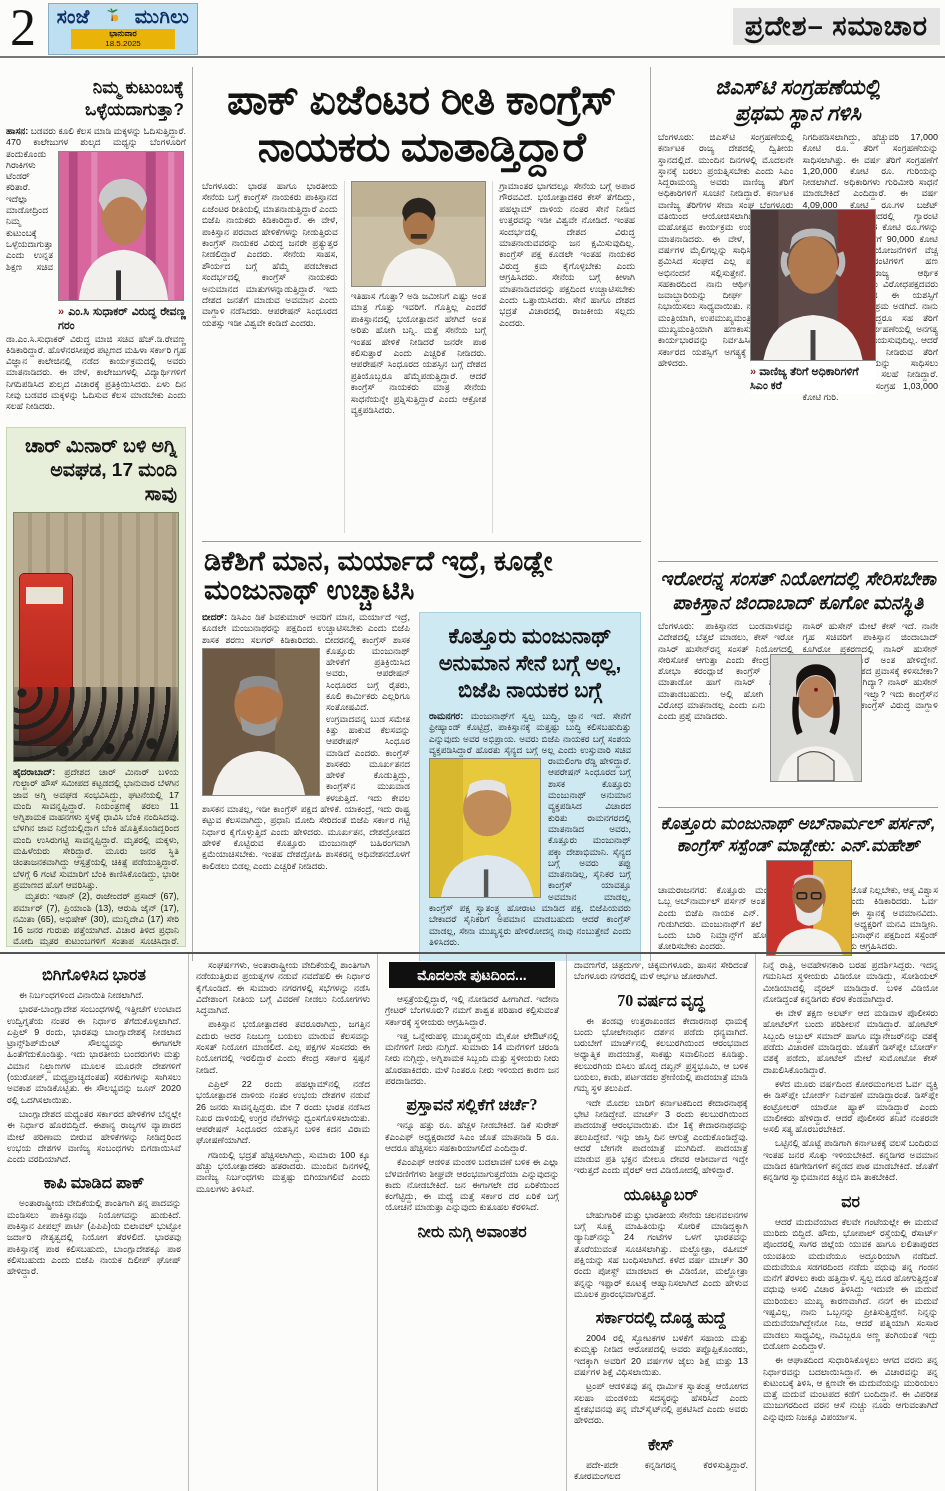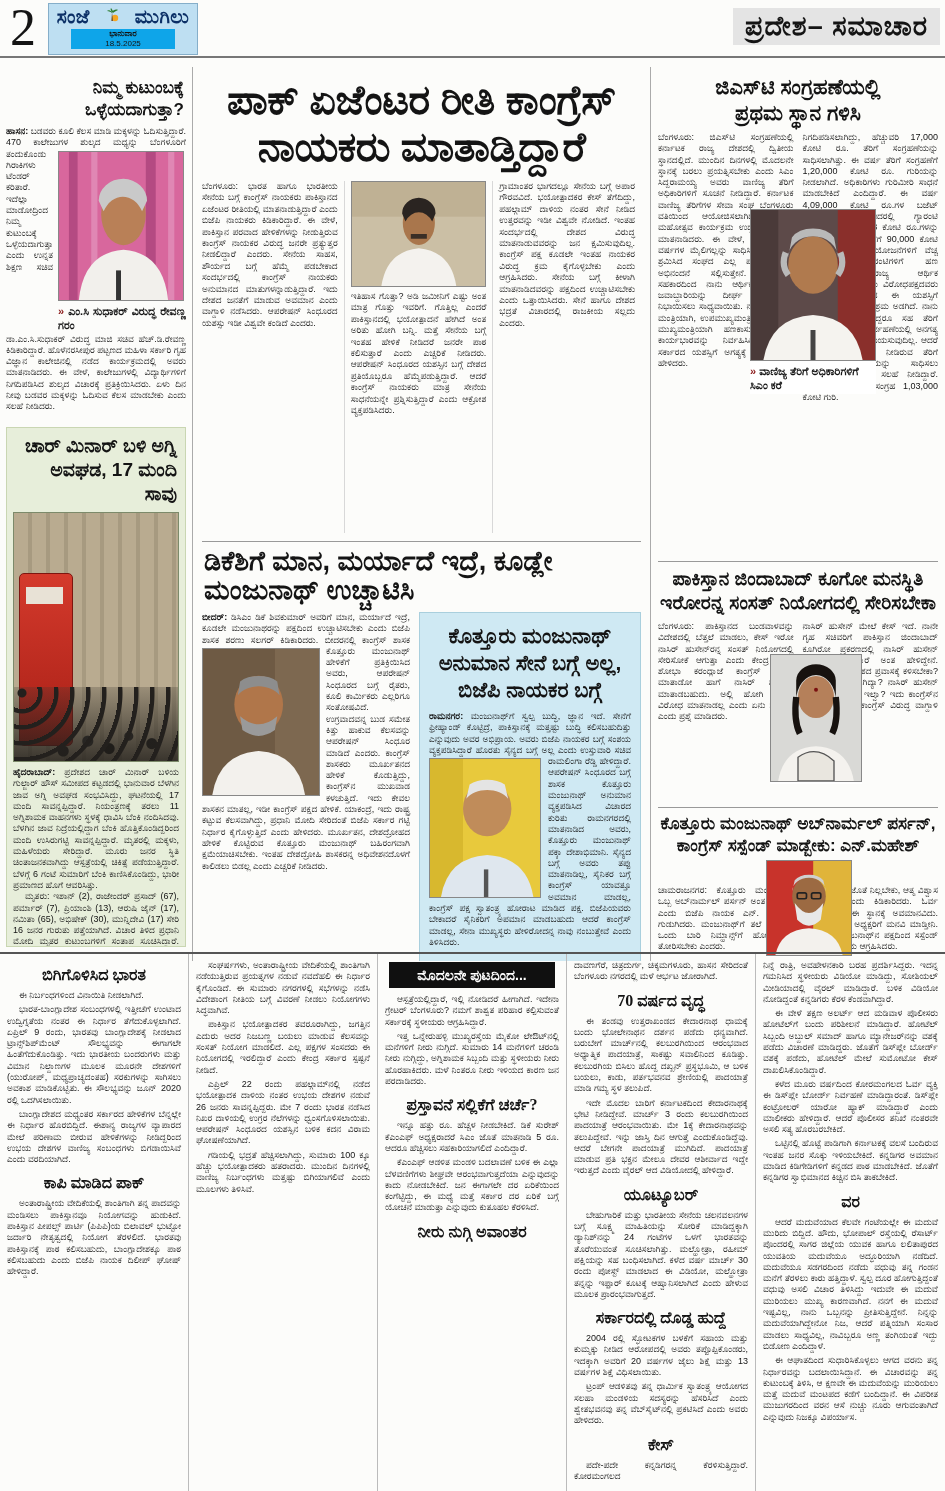--- a/index.html
+++ b/index.html
@@ -8,21 +8,21 @@
           font-family:"Liberation Sans", sans-serif; color:#141414; overflow:hidden; }
 
   
   .header { position:absolute; top:0; left:0; width:100%; height:58px; border-bottom:2px solid #777; }
   .pagenum { position:absolute; left:10px; top:0; font-family:"Liberation Serif", serif;
              font-size:52px; line-height:56px; font-weight:400; }
   .masthead { position:absolute; left:48px; top:3px; width:150px; height:52px;
               background:#bedff2; border:1px solid #85aec9; text-align:center; padding-top:2px; }
   .mast-title { font-size:19px; font-weight:bold; color:#0b2f66; letter-spacing:0.5px; display:flex;
                 align-items:center; justify-content:center; gap:16px; }
-  .mast-sub { background:#0ea5e9; margin:1px 22px 0 22px; font-size:8px; line-height:10px; }
+  .mast-sub { background:#eab308; margin:1px 22px 0 22px; font-size:8px; line-height:10px; }
   .mast-day { font-weight:bold; }
   .section-label { position:absolute; right:5px; top:8px; background:#e4e4e4; padding:3px 12px;
                    font-size:27px; font-weight:bold; letter-spacing:1px; }
 
   
   .main { position:absolute; top:58px; left:0; width:945px; height:894px; display:flex;margin-top:9px; }
   .colL { width:193px; padding:4px 6px; border-right:1px solid #aaa; overflow:hidden; }
   .colC { width:458px; padding:2px 9px; border-right:1px solid #aaa; overflow:hidden; }
   .colR { flex:1; padding:2px 7px; overflow:hidden; }
 
@@ -79,21 +79,21 @@
   .bluebox { flex:1; background:#cfe9f3; border:1px solid #a9cfdd; padding:7px 9px; overflow:hidden; }
   .bb-hl { font-size:21px; line-height:27px; font-weight:800; text-align:center; padding:2px 0 8px 0; }
   .photowrapC { float:left; width:112px; margin:2px 7px 2px 0; }
   .ph-reddy { width:112px; height:140px; }
 
   
   .rstory { position:relative; overflow:hidden; }
   .rs1 { height:492px; }
   .rs2 { height:246px; border-top:1px solid #999; }
   .rs3 { height:150px; border-top:1px solid #999; }
-  .rhl { font-size:21px; line-height:26px; font-weight:800; text-align:center; padding:5px 0 6px 0; }
+  .rhl { font-size:21px; line-height:26px; font-weight:800; text-align:center; padding:5px 0 6px 0;font-style:italic; }
   .rhl2 { font-size:19px; line-height:24px; }
   .rhl3 { font-size:17px; line-height:22px; }
   .rbody { display:flex; gap:9px; }
   .rcol { flex:1; font-size:9px; line-height:11.3px; text-align:justify; }
   .ph-abs { position:absolute; background:#fff; padding:0 0 2px 0; }
   .cap-abs { font-size:11px; line-height:14px; font-weight:bold; padding-top:3px; }
 
   
   .bottom { position:absolute; top:952px; left:0; width:945px; height:539px; border-top:2px solid #555;
             display:flex; }
@@ -278,22 +278,22 @@
           </span>
           <span class="cap-abs" style="display:block;width:112px;">
             <span class="mark">»</span>
             <span>ವಾಣಿಜ್ಯ ತೆರಿಗೆ ಅಧಿಕಾರಿಗಳಿಗೆ ಸಿಎಂ ಕರೆ</span>
           </span>
         </div>
       </div>
 
       <div class="rstory rs2">
         <div class="rhl rhl2">
+          <div>ಇರೋರನ್ನ ಸಂಸತ್ ನಿಯೋಗದಲ್ಲಿ ಸೇರಿಸಬೇಕಾ</div>
           <div>ಪಾಕಿಸ್ತಾನ ಜಿಂದಾಬಾದ್ ಕೂಗೋ ಮನಸ್ಥಿತಿ</div>
-          <div>ಇರೋರನ್ನ ಸಂಸತ್ ನಿಯೋಗದಲ್ಲಿ ಸೇರಿಸಬೇಕಾ</div>
         </div>
         <div class="rbody">
           <div class="rcol">ಬೆಂಗಳೂರು: ಪಾಕಿಸ್ತಾನದ ಬಂಡವಾಳವನ್ನು ವಿದೇಶದಲ್ಲಿ ಬೆತ್ತಲೆ ಮಾಡಲು, ಕೇಸ್ ಇರೋ ನಾಸಿರ್ ಹುಸೇನ್‌ರನ್ನ ಸಂಸತ್ ನಿಯೋಗದಲ್ಲಿ ಸೇರಿಸೋಕೆ ಆಗುತ್ತಾ ಎಂದು ಕೇಂದ್ರ ಸಚಿವೆ ಶೋಭಾ ಕರಂದ್ಲಾಜೆ ಕಾಂಗ್ರೆಸ್ ವಿರುದ್ಧ ಮಾತಾಡೋ ಹಾಗೆ ನಾಸಿರ್ ಹುಸೇನ್ ಮಾತಾಡಬಹುದು. ಅಲ್ಲಿ ಹೋಗಿ ದೇಶದ ವಿರೋಧ ಮಾತನಾಡಲ್ಲ ಎಂದು ಏನು ಗ್ಯಾರಂಟಿ ಎಂದು ಪ್ರಶ್ನೆ ಮಾಡಿದರು.</div>
           <div class="rcol">ನಾಸಿರ್ ಹುಸೇನ್ ಮೇಲೆ ಕೇಸ್ ಇದೆ. ನಾನೇ ಗೃಹ ಸಚಿವರಿಗೆ ಪಾಕಿಸ್ತಾನ ಜಿಂದಾಬಾದ್ ಕೂಗಿರೋ ಪ್ರಕರಣದಲ್ಲಿ ನಾಸಿರ್ ಹುಸೇನ್ ಬೆಂಬಲಿಗರು ಇದ್ದಾರೆ ಅಂತ ಹೇಳಿದ್ದೇನೆ. ಅಂತಹವರನ್ನು ವಿದೇಶದ ಪ್ರವಾಸಕ್ಕೆ ಕಳಿಸಬೇಕಾ? ಕಾಂಗ್ರೆಸ್ ದಿವಾಳಿ ಆಗಿದ್ಯಾ? ನಾಸಿರ್ ಹುಸೇನ್ ಬಿಟ್ಟು ಬೇರೆ ಹೆಸರು ಇಲ್ವಾ? ಇದು ಕಾಂಗ್ರೆಸ್‌ನ ದಿವಾಳಿತನ ಎಂದು ಕಾಂಗ್ರೆಸ್ ವಿರುದ್ಧ ವಾಗ್ದಾಳಿ ನಡೆಸಿದರು.</div>
         </div>
         <div class="ph-abs" style="left:112px; top:92px; width:92px;">
           <span class="photo" style="display:block;width:92px;height:128px;">
             <svg viewBox="0 0 100 138" preserveAspectRatio="none">
                 <rect width="100" height="138" fill="#d9d9d6"></rect>
                 <ellipse cx="50" cy="46" rx="20" ry="23" fill="#b5805a"></ellipse>
@@ -359,21 +359,21 @@
       <p class="bp ind">ಇತ್ತ ಒನ್ನೇರುಹಳ್ಳಿ ಮುಖ್ಯರಸ್ತೆಯ ಮೈಕೋ ಲೇಔಟ್‌ನಲ್ಲಿ ಮನೆಗಳಿಗೆ ನೀರು ನುಗ್ಗಿದೆ. ಸುಮಾರು 14 ಮನೆಗಳಿಗೆ ಚರಂಡಿ ನೀರು ನುಗ್ಗಿದ್ದು, ಅಗ್ನಿಶಾಮಕ ಸಿಬ್ಬಂದಿ ಮತ್ತು ಸ್ಥಳೀಯರು ನೀರು ಹೊರಹಾಕಿದರು. ಮಳೆ ನಿಂತರೂ ನೀರು ಇಳಿಯದ ಕಾರಣ ಜನ ಪರದಾಡಿದರು.</p>
       <div class="bhead">ಪ್ರಸ್ತಾವನೆ ಸಲ್ಲಿಕೆಗೆ ಚರ್ಚೆ?</div>
       <p class="bp ind">ಇನ್ನೂ ಹತ್ತು ರೂ. ಹೆಚ್ಚಳ ನೀಡಬೇಕಿದೆ. ಡಿಕೆ ಸುರೇಶ್ ಕೆಎಂಎಫ್ ಅಧ್ಯಕ್ಷರಾದರೆ ಸಿಎಂ ಜೊತೆ ಮಾತನಾಡಿ 5 ರೂ. ಆದರೂ ಹೆಚ್ಚಿಸಲು ಸಹಕಾರಿಯಾಗಲಿದೆ ಎಂದಿದ್ದಾರೆ.</p>
       <p class="bp ind">ಕೆಎಂಎಫ್ ಆಡಳಿತ ಮಂಡಳಿ ಬದಲಾವಣೆ ಬಳಿಕ ಈ ಎಲ್ಲಾ ಬೆಳವಣಿಗೆಗಳು ಶೀಘ್ರವೇ ಆರಂಭವಾಗುತ್ತದೆಯಾ ಎನ್ನುವುದನ್ನು ಕಾದು ನೋಡಬೇಕಿದೆ. ಜನ ಈಗಾಗಲೇ ದರ ಏರಿಕೆಯಿಂದ ಕಂಗೆಟ್ಟಿದ್ದು, ಈ ಮಧ್ಯೆ ಮತ್ತೆ ಸರ್ಕಾರ ದರ ಏರಿಕೆ ಬಗ್ಗೆ ಯೋಚನೆ ಮಾಡುತ್ತಾ ಎನ್ನುವುದು ಕುತೂಹಲ ಕೆರಳಿಸಿದೆ.</p>
       <div class="bhead">ನೀರು ನುಗ್ಗಿ ಅವಾಂತರ</div>
     </div>
 
     <div class="bcol">
       <p class="bp">ದಾವಣಗೆರೆ, ಚಿತ್ರದುರ್ಗ, ಚಿಕ್ಕಮಗಳೂರು, ಹಾಸನ ಸೇರಿದಂತೆ ಬೆಂಗಳೂರು ನಗರದಲ್ಲಿ ಮಳೆ ಆರ್ಭಟ ಜೋರಾಗಿದೆ.</p>
       <div class="bhead">70 ವರ್ಷದ ವೃದ್ಧ</div>
-      <p class="bp ind">ಈ ತಂಡವು ಉತ್ತರಾಖಂಡದ ಕೇದಾರನಾಥ ಧಾಮಕ್ಕೆ ಬಂದು ಭೋಲೇನಾಥನ ದರ್ಶನ ಪಡೆದು ಧನ್ಯವಾಗಿದೆ. ಬರುಬೇಗೆ ಮಾರ್ಚ್‌ನಲ್ಲಿ ಕಲಬುರಗಿಯಿಂದ ಆರಂಭವಾದ ಅಧ್ಯಾತ್ಮಿಕ ಪಾದಯಾತ್ರೆ, ಸಾಕಷ್ಟು ಸವಾಲಿನಿಂದ ಕೂಡಿತ್ತು. ಕಲಬುರಗಿಯ ಬಿಸಿಲು ಹೊದ್ದ ದಖ್ಖನ್ ಪ್ರಸ್ಥಭೂಮಿ, ಆ ಬಳಿಕ ಬಯಲು, ಕಾಡು, ಪರ್ತಭವನವ ಶ್ರೇಣಿಯಲ್ಲಿ ಪಾದಯಾತ್ರೆ ಮಾಡಿ ಗಮ್ಯ ಸ್ಥಳ ತಲುಪಿದೆ.</p>
+      <p class="bp ind">ಈ ತಂಡವು ಉತ್ತರಾಖಂಡದ ಕೇದಾರನಾಥ ಧಾಮಕ್ಕೆ ಬಂದು ಭೋಲೇನಾಥನ ದರ್ಶನ ಪಡೆದು ಧನ್ಯವಾಗಿದೆ. ಬರುಬೇಗೆ ಮಾರ್ಚ್‌ನಲ್ಲಿ ಕಲಬುರಗಿಯಿಂದ ಆರಂಭವಾದ ಅಧ್ಯಾತ್ಮಿಕ ಪಾದಯಾತ್ರೆ, ಸಾಕಷ್ಟು ಸವಾಲಿನಿಂದ ಕೂಡಿತ್ತು. ಕಲಬುರಗಿಯ ಬಿಸಿಲು ಹೊದ್ದ ದಖ್ಖನ್ ಪ್ರಸ್ಥಭೂಮಿ, ಆ ಬಳಿಕ ಬಯಲು, ಕಾಡು, ಪರ್ಟಡದಲ ಶ್ರೇಣಿಯಲ್ಲಿ ಪಾದಯಾತ್ರೆ ಮಾಡಿ ಗಮ್ಯ ಸ್ಥಳ ತಲುಪಿದೆ.</p>
       <p class="bp ind">ಇದೇ ಮೊದಲ ಬಾರಿಗೆ ಕರ್ನಾಟಕದಿಂದ ಕೇದಾರನಾಥಕ್ಕೆ ಭೇಟಿ ನೀಡಿದ್ದೇವೆ. ಮಾರ್ಚ್ 3 ರಂದು ಕಲಬುರಗಿಯಿಂದ ಪಾದಯಾತ್ರೆ ಆರಂಭವಾಯಿತು. ಮೇ 1ಕ್ಕೆ ಕೇದಾರನಾಥವನ್ನು ತಲುಪಿದ್ದೇವೆ. ಇನ್ನು ಜಾಸ್ತಿ ದಿನ ಆಗುತ್ತೆ ಎಂದುಕೊಂಡಿದ್ದೆವು. ಆದರೆ ಬೇಗನೇ ಪಾದಯಾತ್ರೆ ಮುಗಿದಿದೆ. ಪಾದಯಾತ್ರೆ ಮಾಡುವ ಪ್ರತಿ ಭಕ್ತನ ಮೇಲೂ ದೇವರ ಆಶೀರ್ವಾದ ಇದ್ದೇ ಇರುತ್ತದೆ ಎಂದು ವೈರಲ್ ಆದ ವಿಡಿಯೋದಲ್ಲಿ ಹೇಳಿದ್ದಾರೆ.</p>
       <div class="bhead">ಯೂಟ್ಯೂಬರ್</div>
       <p class="bp ind">ಬೇಹುಗಾರಿಕೆ ಮತ್ತು ಭಾರತೀಯ ಸೇನೆಯ ಚಲನವಲನಗಳ ಬಗ್ಗೆ ಸೂಕ್ಷ್ಮ ಮಾಹಿತಿಯನ್ನು ಸೋರಿಕೆ ಮಾಡಿದ್ದಕ್ಕಾಗಿ ಡ್ಯಾನಿಶ್‌ನನ್ನು 24 ಗಂಟೆಗಳ ಒಳಗೆ ಭಾರತವನ್ನು ತೊರೆಯುವಂತೆ ಸೂಚಿಸಲಾಗಿತ್ತು. ಮಲ್ಹೋತ್ರಾ, ರಹೀಮ್ ಪಕ್ಷಿಯನ್ನು ಸಹ ಬಂಧಿಸಲಾಗಿದೆ. ಕಳೆದ ವರ್ಷ ಮಾರ್ಚ್ 30 ರಂದು ಪೋಸ್ಟ್ ಮಾಡಲಾದ ಈ ವಿಡಿಯೋ, ಮಲ್ಹೋತ್ರಾ ತನ್ನನ್ನು ಇಫ್ತಾರ್ ಕೂಟಕ್ಕೆ ಆಹ್ವಾನಿಸಲಾಗಿದೆ ಎಂದು ಹೇಳುವ ಮೂಲಕ ಪ್ರಾರಂಭವಾಗುತ್ತದೆ.</p>
       <div class="bhead">ಸರ್ಕಾರದಲ್ಲಿ ದೊಡ್ಡ ಹುದ್ದೆ</div>
       <p class="bp ind">2004 ರಲ್ಲಿ ಸ್ಫೋಟಕಗಳ ಬಳಕೆಗೆ ಸಹಾಯ ಮತ್ತು ಕುಮ್ಮಕ್ಕು ನೀಡಿದ ಆರೋಪದಲ್ಲಿ ಅವರು ತಪ್ಪೊಪ್ಪಿಕೊಂಡರು, ಇದಕ್ಕಾಗಿ ಅವರಿಗೆ 20 ವರ್ಷಗಳ ಜೈಲು ಶಿಕ್ಷೆ ಮತ್ತು 13 ವರ್ಷಗಳ ಶಿಕ್ಷೆ ವಿಧಿಸಲಾಯಿತು.</p>
       <p class="bp ind">ಟ್ರಂಪ್ ಆಡಳಿತವು ತನ್ನ ಧಾರ್ಮಿಕ ಸ್ವಾತಂತ್ರ್ಯ ಆಯೋಗದ ಸಲಹಾ ಮಂಡಳಿಯ ಸದಸ್ಯರನ್ನು ಹೆಸರಿಸಿದೆ ಎಂದು ಶ್ವೇತಭವನವು ತನ್ನ ವೆಬ್‌ಸೈಟ್‌ನಲ್ಲಿ ಪ್ರಕಟಿಸಿದೆ ಎಂದು ಅವರು ಹೇಳಿದರು.</p>
       <div class="bhead">ಕೇಸ್</div>
       <p class="bp ind">ಪದೇ-ಪದೇ ಕನ್ನಡಿಗರನ್ನ ಕೆರಳಿಸುತ್ತಿದ್ದಾರೆ. ಕೋರಮಂಗಲದ</p>
     </div>
 

